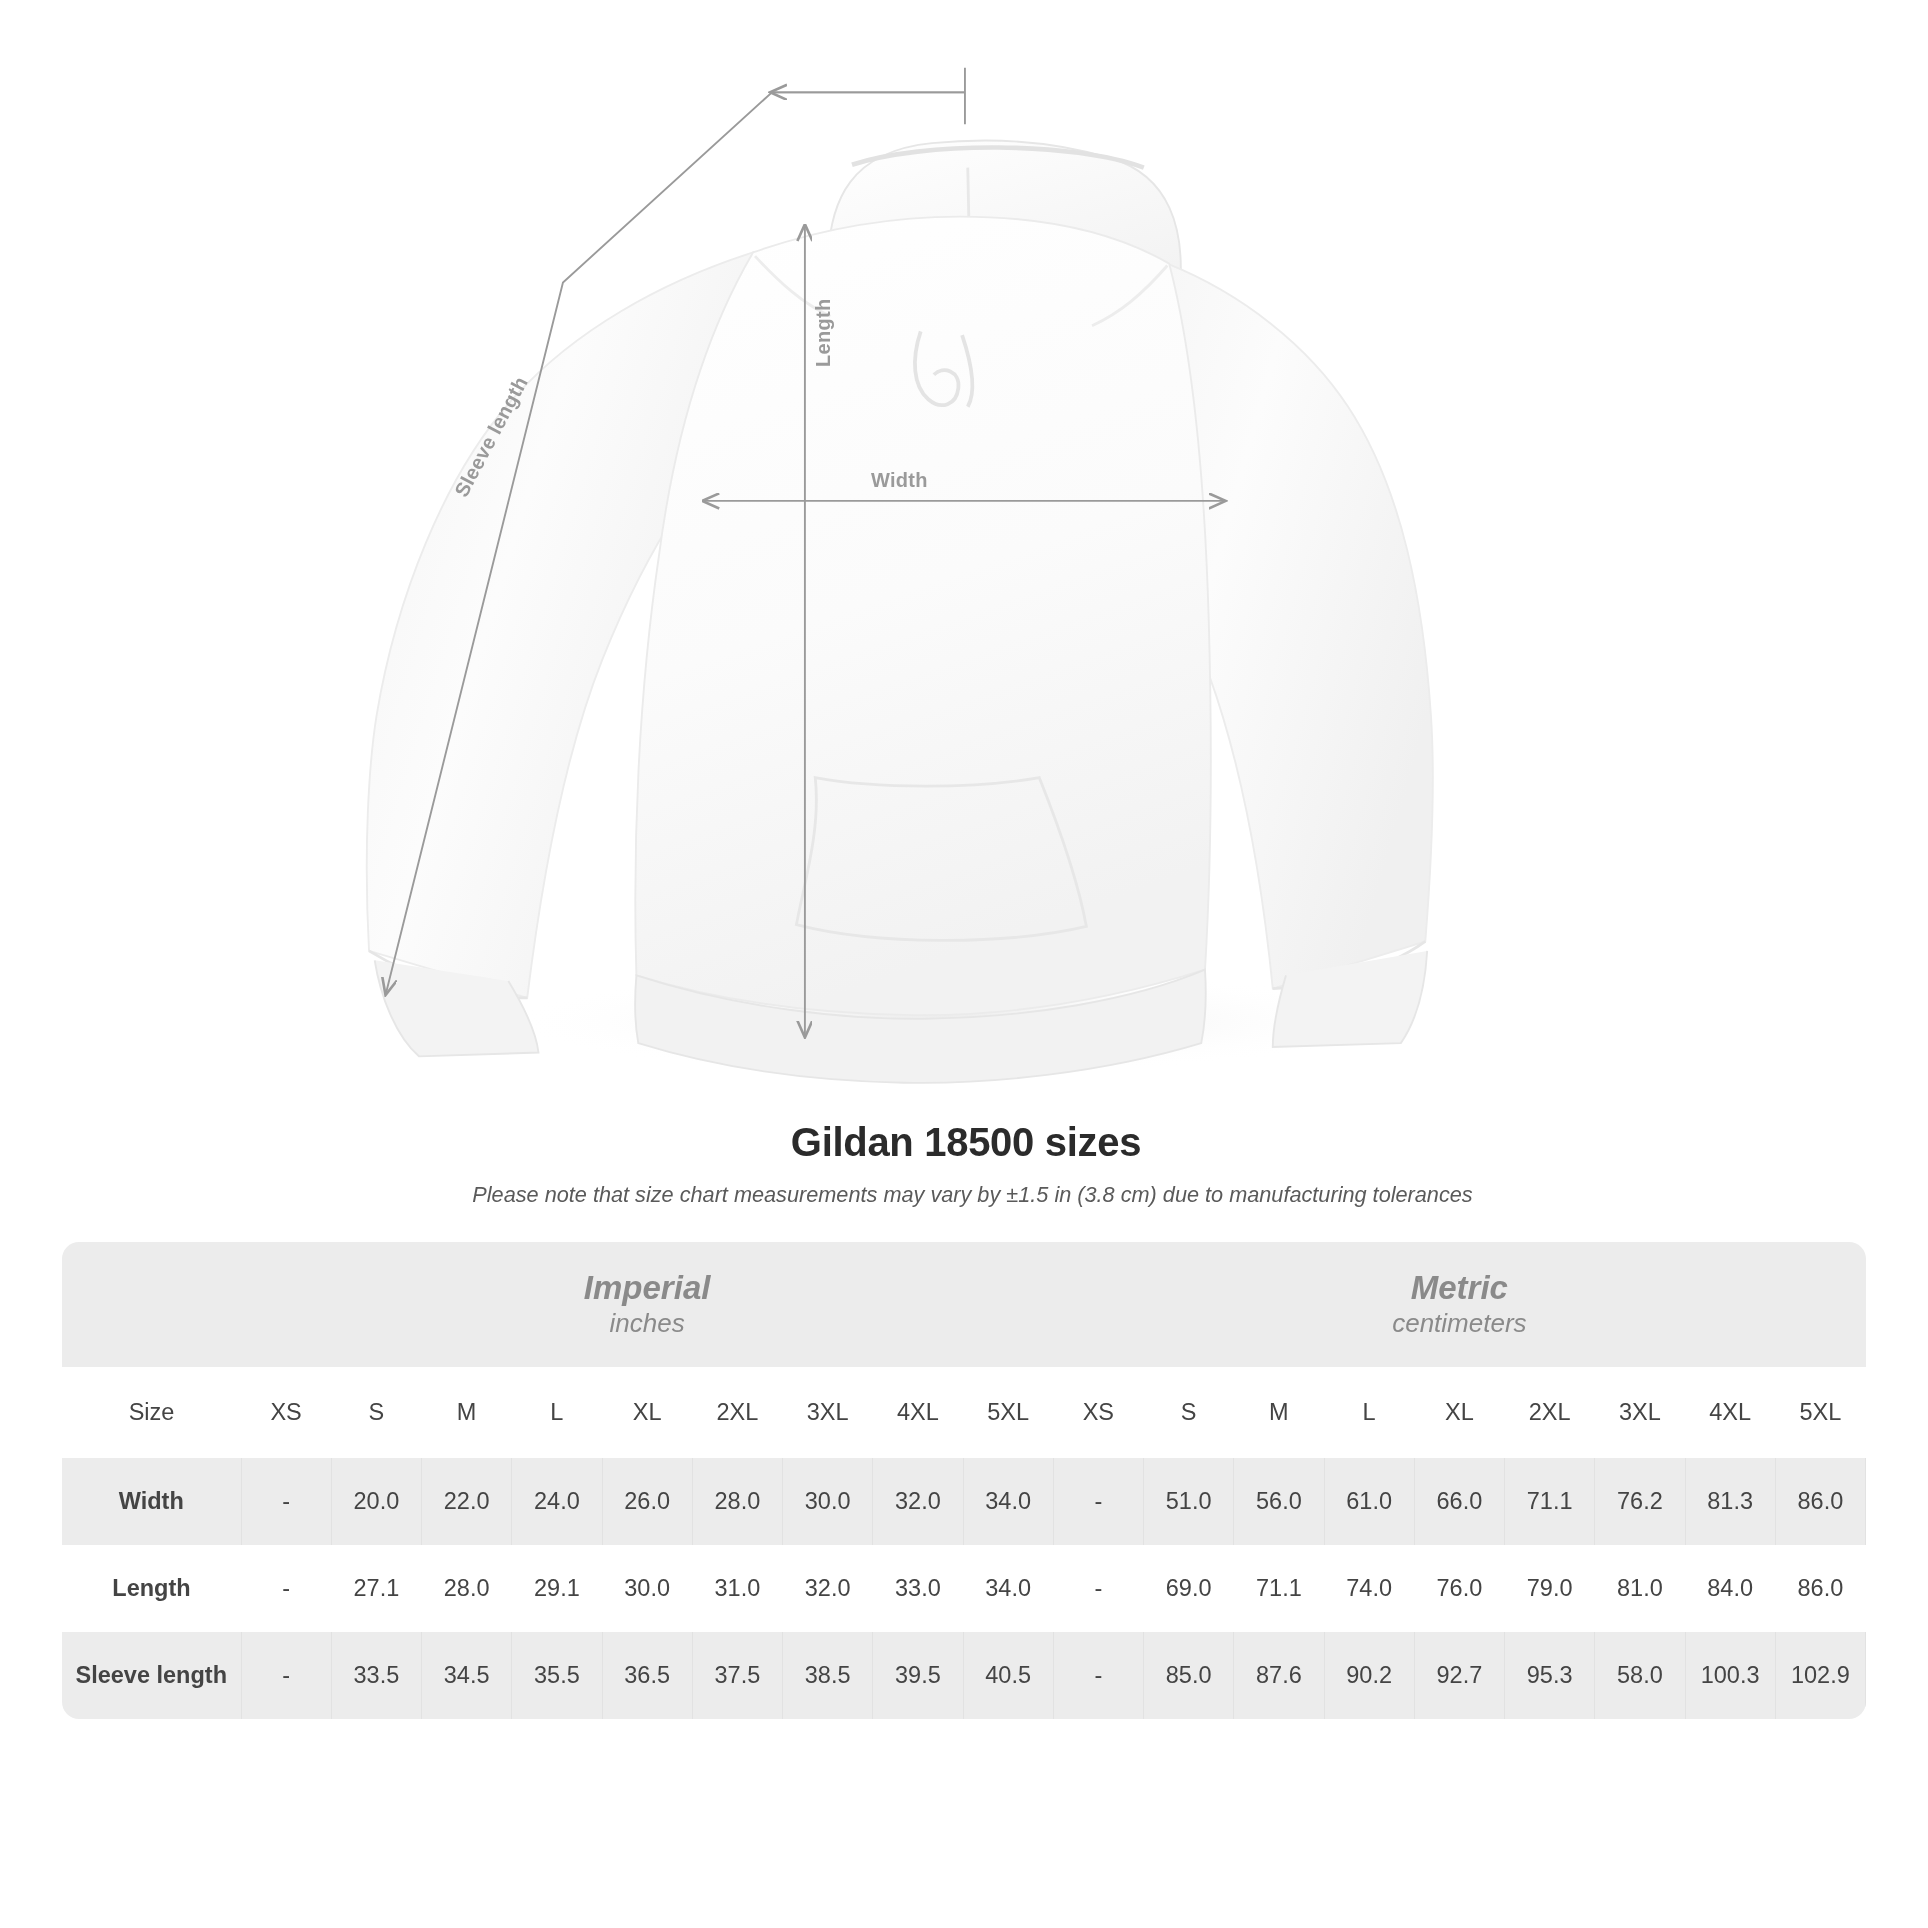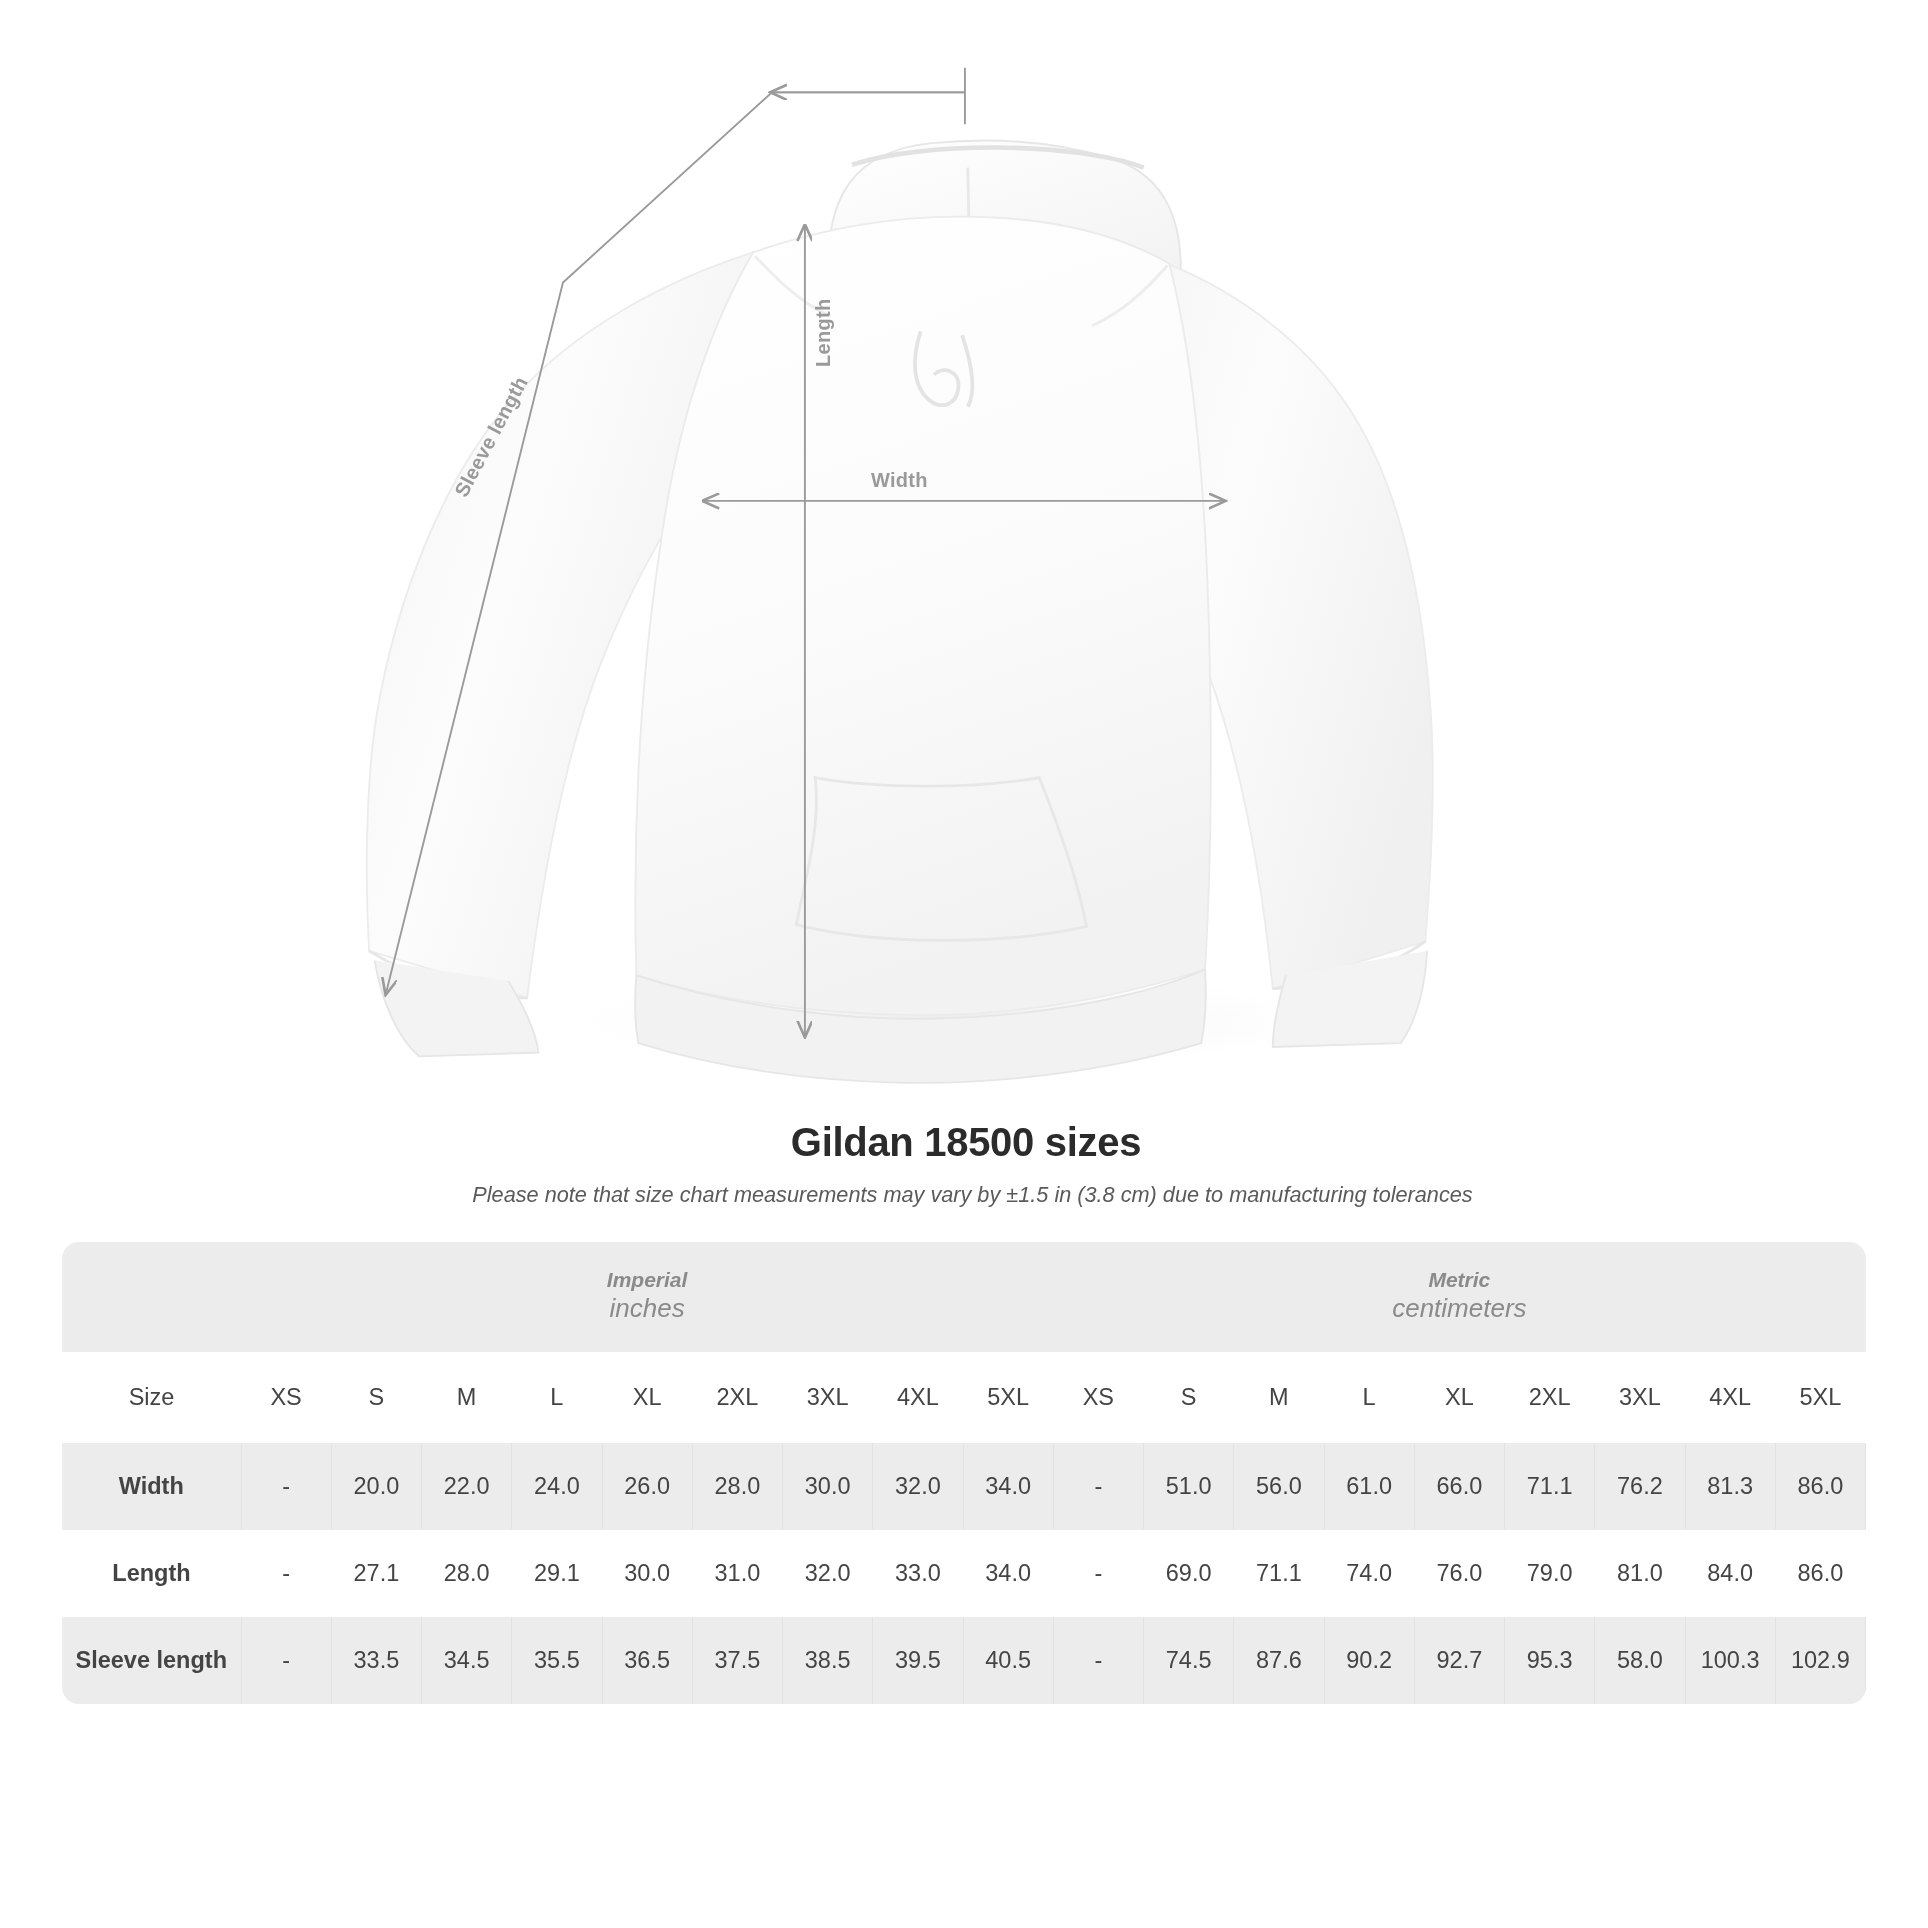--- a/index.html
+++ b/index.html
@@ -91,21 +91,21 @@
     vertical-align: middle;
     font-size: 23.5px;
     color: #444444;
     border: none;
   }
   .unit-row td {
     background: #ececec;
     padding: 24.5px 0 28px 0;
   }
   .unit-main {
-    font-size: 21px;
+    font-size: 33px;
     font-weight: bold;
     font-style: italic;
     color: #8a8a8a;
     display: block;
     line-height: 1.25;
   }
   .unit-sub {
     font-size: 26px;
     font-style: italic;
     color: #8a8a8a;
@@ -315,21 +315,21 @@
           <td>-</td>
           <td>33.5</td>
           <td>34.5</td>
           <td>35.5</td>
           <td>36.5</td>
           <td>37.5</td>
           <td>38.5</td>
           <td>39.5</td>
           <td>40.5</td>
           <td>-</td>
-          <td>74.5</td>
+          <td>85.0</td>
           <td>87.6</td>
           <td>90.2</td>
           <td>92.7</td>
           <td>95.3</td>
           <td>58.0</td>
           <td>100.3</td>
           <td>102.9</td>
         </tr>
       </tbody>
     </table>

